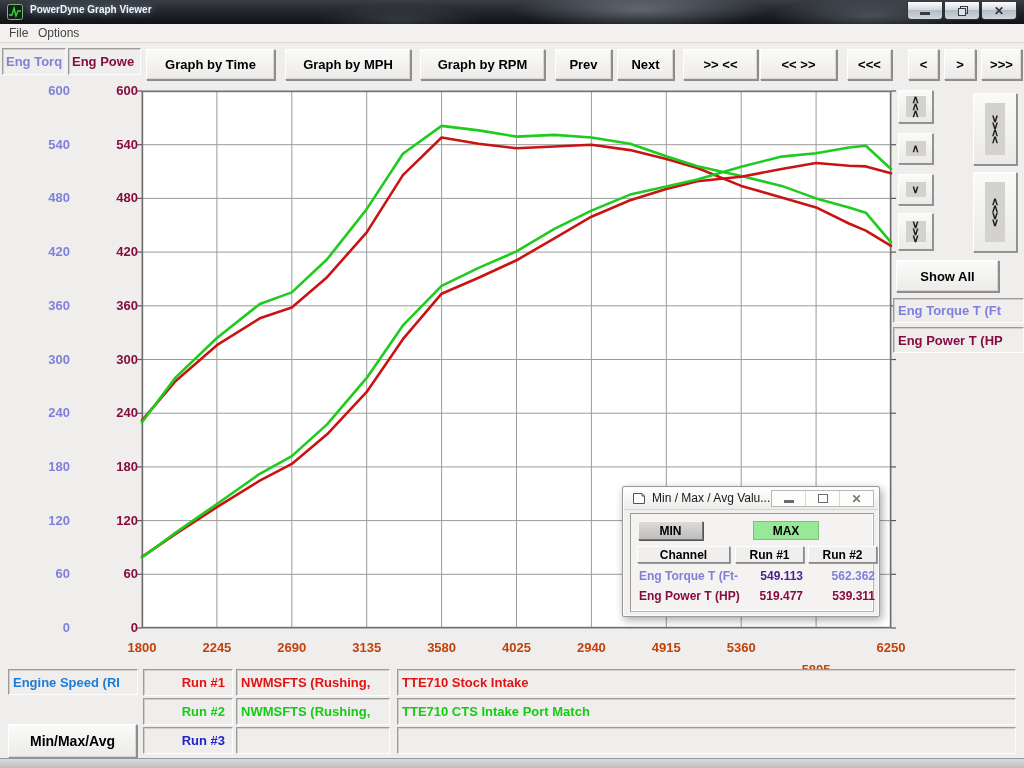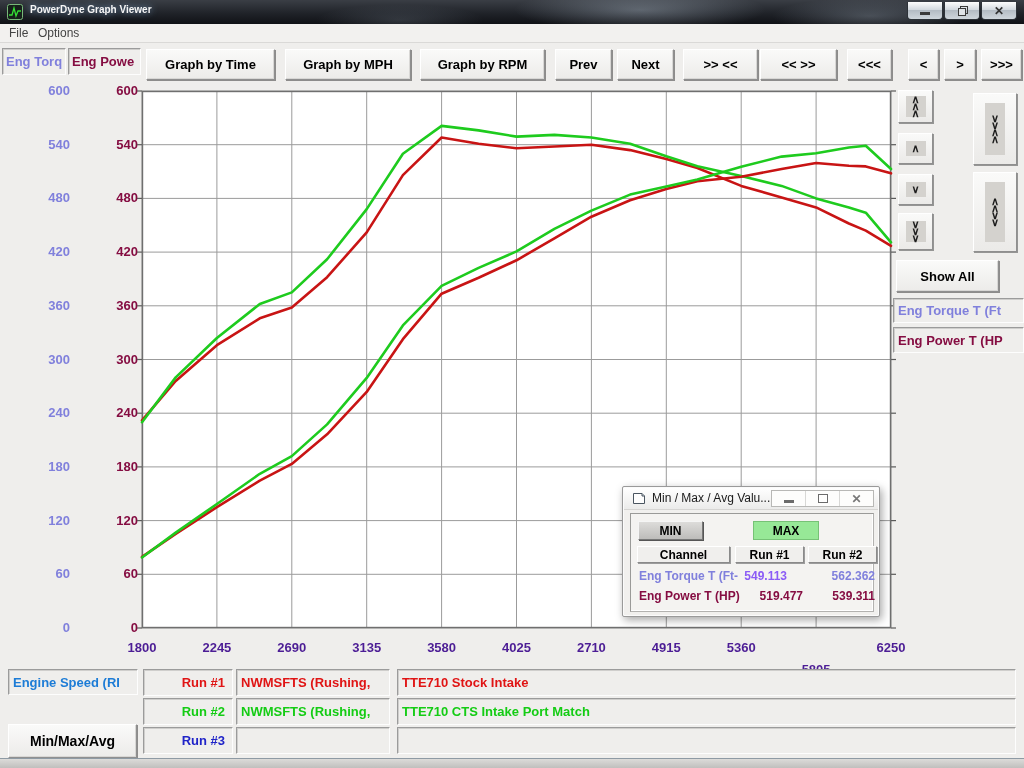--- a/index.html
+++ b/index.html
@@ -41,21 +41,21 @@
     font-weight:bold;font-size:13px;color:#000;
     display:flex;align-items:center;justify-content:center;white-space:nowrap;overflow:hidden;
   }
   .flatbox{
     position:absolute;box-sizing:border-box;background:#efeeec;
     border:1px solid #9b9b9b;border-right-color:#fdfdfd;border-bottom-color:#fdfdfd;
     box-shadow:inset 1px 1px 0 #cfcecc;
     font-weight:bold;font-size:13px;display:flex;align-items:center;white-space:nowrap;overflow:hidden;
   }
   .ylab{position:absolute;width:42px;height:16px;text-align:right;font-weight:bold;font-size:13px;line-height:16px;}
-  .xlab{position:absolute;top:640px;width:64px;height:16px;text-align:center;font-weight:bold;font-size:13px;color:#4c1d95;}
+  .xlab{position:absolute;top:640px;width:64px;height:16px;text-align:center;font-weight:bold;font-size:13px;color:#c2410c;}
   #chart-svg{position:absolute;left:142px;top:91px;overflow:visible;background:#ffffff;}
   
   .sbtn{position:absolute;box-sizing:border-box;background:linear-gradient(#fafaf9,#ebeae8);
     border:1px solid #8f8f8f;border-top-color:#fff;border-left-color:#fff;
     box-shadow:1px 1px 0 rgba(60,60,60,.5);
     display:flex;align-items:center;justify-content:center;}
   .sbtn .pad{background:#d4d2ce;display:flex;flex-direction:column;align-items:center;justify-content:center;
     width:20px;}
   .glyph-row{font-size:11px;font-weight:bold;line-height:7px;color:#1d1d1d;}
   
@@ -159,21 +159,21 @@
     <div class="ylab" style="left: 96px; top: 566.3px; color: rgb(133, 13, 66);">60</div>
     <div class="ylab" style="left: 96px; top: 620px; color: rgb(133, 13, 66);">0</div>
   </div>
 <div id="xlabels">
     <div class="xlab" style="left: 110px;">1800</div>
     <div class="xlab" style="left: 184.9px;">2245</div>
     <div class="xlab" style="left: 259.8px;">2690</div>
     <div class="xlab" style="left: 334.7px;">3135</div>
     <div class="xlab" style="left: 409.6px;">3580</div>
     <div class="xlab" style="left: 484.5px;">4025</div>
-    <div class="xlab" style="left: 559.4px;">2710</div>
+    <div class="xlab" style="left: 559.4px;">2940</div>
     <div class="xlab" style="left: 634.3px;">4915</div>
     <div class="xlab" style="left: 709.2px;">5360</div>
     <div class="xlab" style="left: 784.1px; margin-top: 22px;">5805</div>
     <div class="xlab" style="left: 859px;">6250</div>
   </div>
 
 <svg id="chart-svg" width="749" height="537">
     <g>
       <line x1="0" y1="0" x2="0" y2="537" stroke="#9b9b9b" stroke-width="1"></line>
       <line x1="74.9" y1="0" x2="74.9" y2="537" stroke="#9b9b9b" stroke-width="1"></line>
@@ -311,19 +311,19 @@
     </div>
   </div>
   <div class="popup-inner"></div>
   <div class="btn-min">MIN</div>
   <div class="btn-max">MAX</div>
   <div class="hdr-cell" style="left:14px;width:93px">Channel</div>
   <div class="hdr-cell" style="left:112px;width:69px">Run #1</div>
   <div class="hdr-cell" style="left:185px;width:69px">Run #2</div>
   <div id="mm-rows">
       <div class="mm-row-channel" style="top: 82px; color: rgb(128, 128, 220);">Eng Torque T (Ft-</div>
-      <div class="mm-val" style="left: 100px; top: 82px; color: #8b5cf6;">549.113</div>
+      <div class="mm-val" style="left: 116px; top: 82px; color: #4c1d95;">549.113</div>
       <div class="mm-val" style="left: 188px; top: 82px; color: rgb(128, 128, 220);">562.362</div>
       <div class="mm-row-channel" style="top: 102px; color: rgb(133, 13, 66);">Eng Power T (HP)</div>
       <div class="mm-val" style="left: 116px; top: 102px; color: rgb(133, 13, 66);">519.477</div>
       <div class="mm-val" style="left: 188px; top: 102px; color: rgb(133, 13, 66);">539.311</div>
     </div>
 </div>
 
 </body></html>

